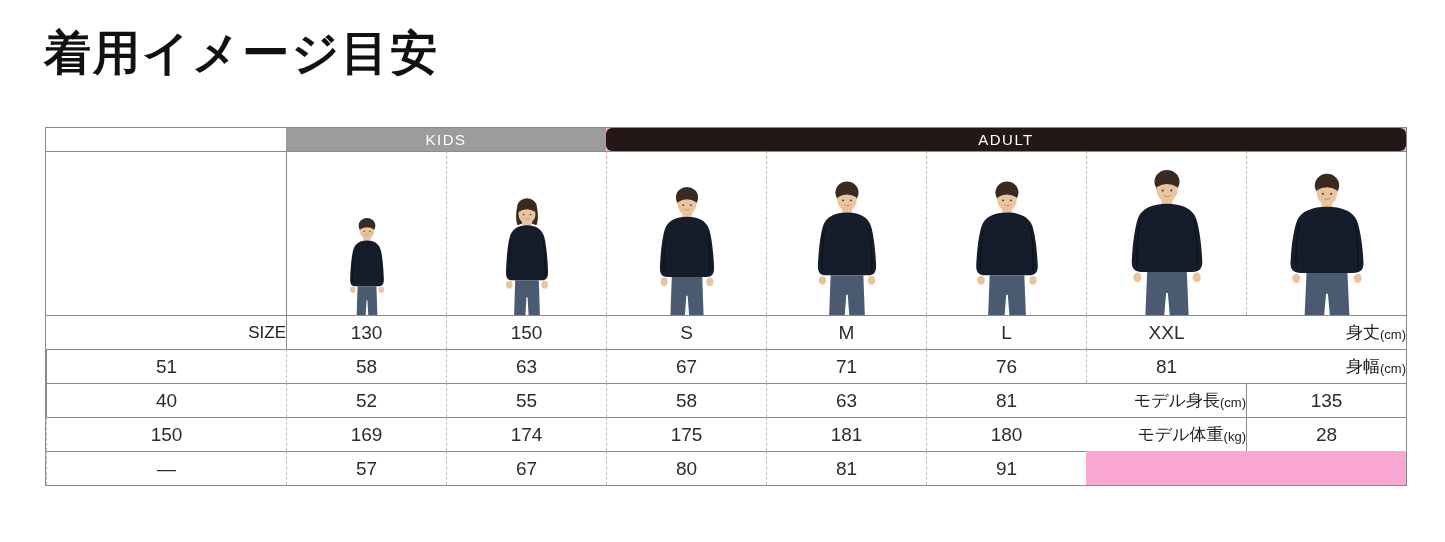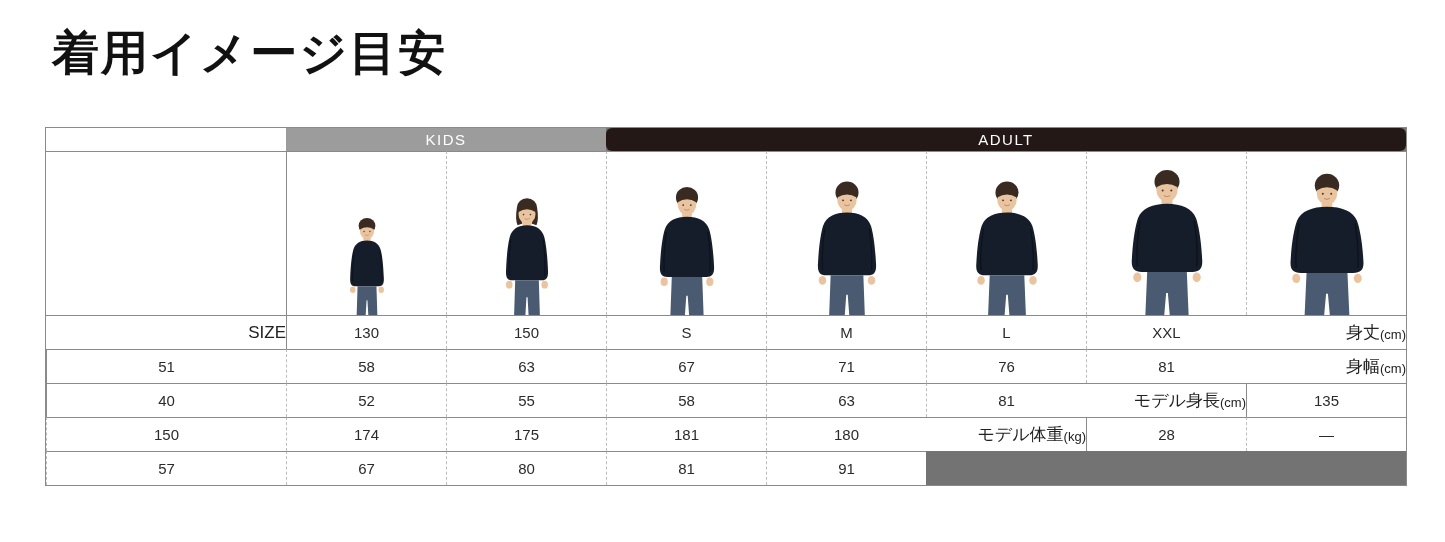--- a/index.html
+++ b/index.html
@@ -6,36 +6,36 @@
   html,body { width: 1445px; height: 542px; }
   body {
     background: #ffffff;
     font-family: "Liberation Sans", sans-serif;
     position: relative;
     overflow: hidden;
     color: #2b2b2b;
   }
   .title {
     position: absolute;
-    left: 52px;
+    left: 44px;
     top: 22px;
     font-size: 47px;
     font-weight: 900;
     letter-spacing: 2px;
     color: #111111;
   }
   .size-table {
     position: absolute;
     left: 45px;
     top: 127px;
     display: grid;
     grid-template-columns: 240px repeat(7, 160px);
     grid-template-rows: 23px 164px repeat(5, 34px);
     border: 1px solid #8a8a8a;
-    background: #737373;
+    background: #f9a8d4;
   }
   .cell { position: relative; background: #ffffff; }
   .gh {
     display: flex; align-items: center; justify-content: center;
     font-size: 15px; letter-spacing: 1.5px; color: #ffffff;
   }
   .row-border { border-top: 1px solid #8a8a8a; }
   .first-data { border-left: 1px solid #8a8a8a; }
   .next-data  { border-left: 1px dashed #bcbcbc; }
   .photo-cell { overflow: hidden; }
@@ -43,21 +43,21 @@
     position: absolute; bottom: 0; left: 50%; transform: translateX(-50%);
     display: block;
   }
   .label-cell {
     display: flex; align-items: center; justify-content: flex-end;
     font-size: 17px; color: #222222;
   }
   .label-cell .lbl-suffix { font-size: 13px; color: #222222; padding-top: 3px; }
   .val-cell {
     display: flex; align-items: center; justify-content: center;
-    font-size: 15px; color: #2b2b2b;
+    font-size: 19px; color: #2b2b2b;
   }
 </style>
 </head>
 <body>
 
 <h1 class="title">着用イメージ目安</h1>
 
 <div class="size-table">
     <div class="cell gh" style="grid-column: span 1;"></div>
     <div class="cell gh" style="grid-column: span 2; background: rgb(156, 156, 156); color: rgb(255, 255, 255);">KIDS</div>
@@ -219,20 +219,21 @@
     <div class="cell val-cell row-border next-data">55</div>
     <div class="cell val-cell row-border next-data">58</div>
     <div class="cell val-cell row-border next-data">63</div>
     <div class="cell val-cell row-border next-data">81</div>
     <div class="cell label-cell row-border">
       <span class="lbl-main">モデル身長</span>
       <span class="lbl-suffix">(cm)</span>
     </div>
     <div class="cell val-cell row-border first-data">135</div>
     <div class="cell val-cell row-border next-data">150</div>
+    <div class="cell val-cell row-border next-data">169</div>
     <div class="cell val-cell row-border next-data">174</div>
     <div class="cell val-cell row-border next-data">175</div>
     <div class="cell val-cell row-border next-data">181</div>
     <div class="cell val-cell row-border next-data">180</div>
     <div class="cell label-cell row-border">
       <span class="lbl-main">モデル体重</span>
       <span class="lbl-suffix">(kg)</span>
     </div>
     <div class="cell val-cell row-border first-data">28</div>
     <div class="cell val-cell row-border next-data">—</div>

